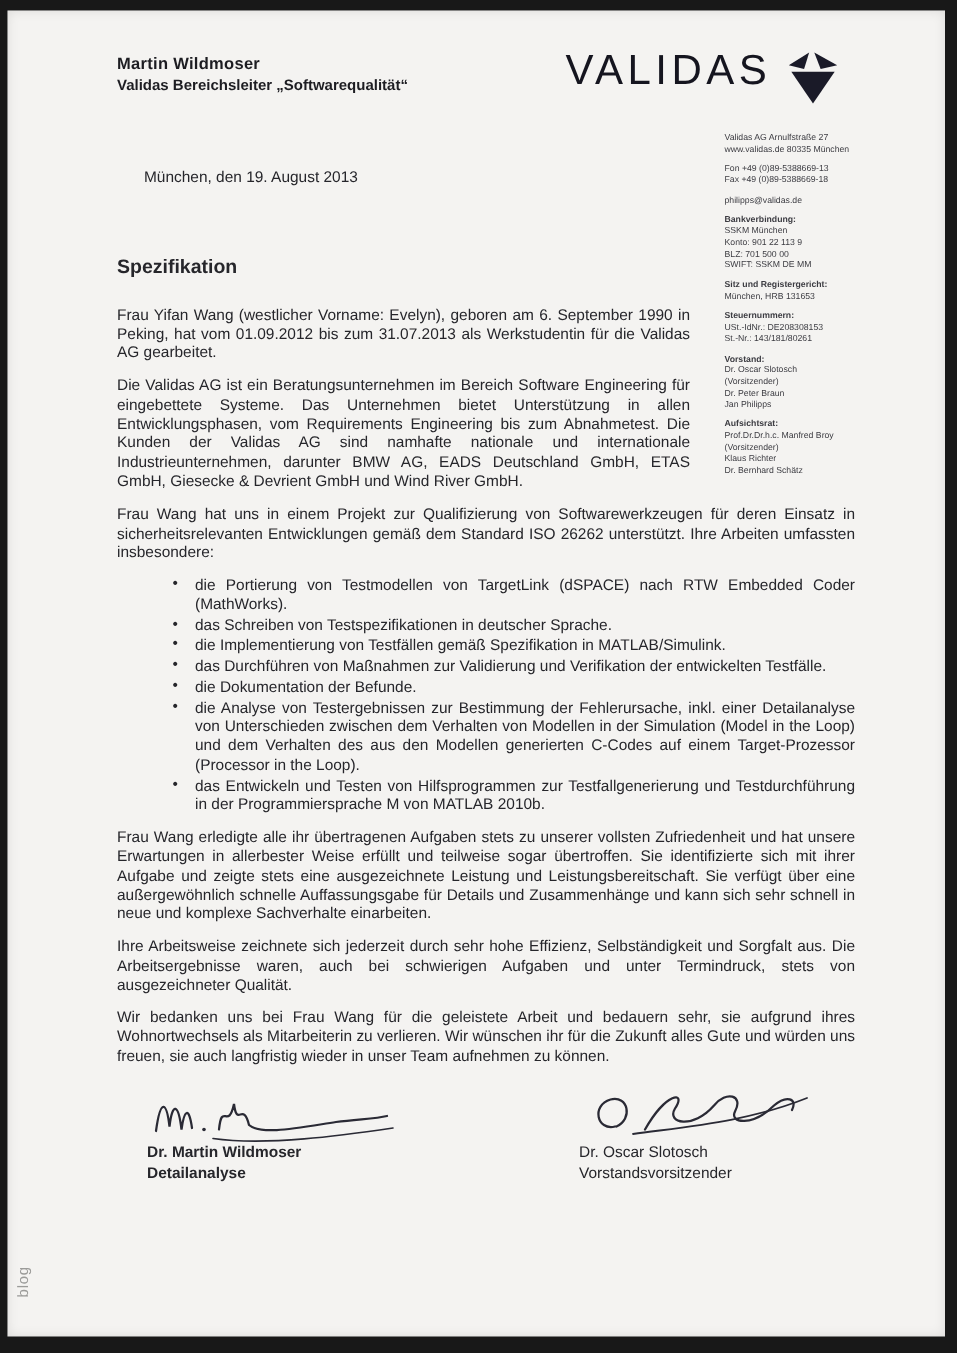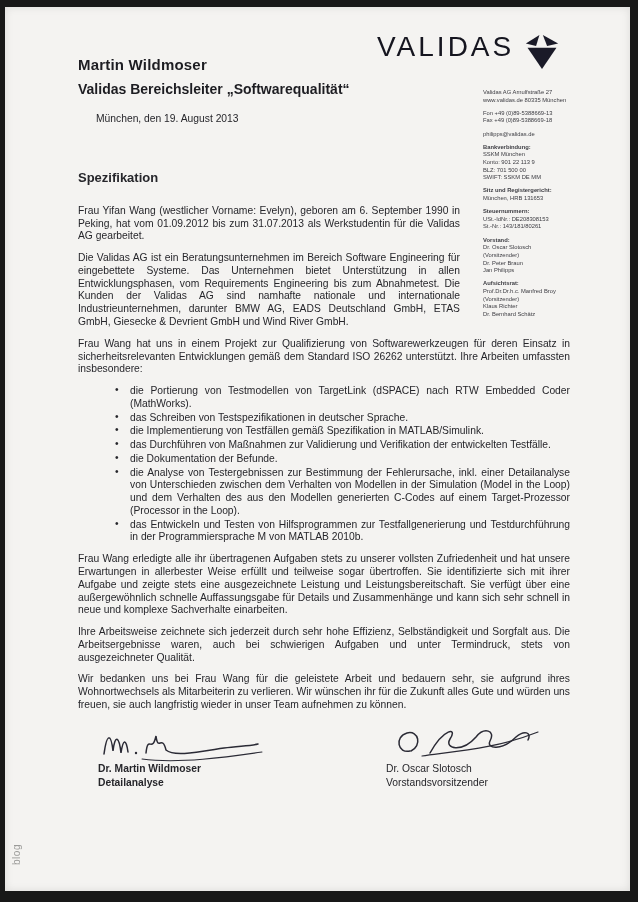--- a/index.html
+++ b/index.html
@@ -10,22 +10,22 @@
     font-family:"Liberation Sans","DejaVu Sans",sans-serif;
     overflow:hidden;
   }
   .page {
     position:absolute; left:5px; top:7px; width:625px; height:884px;
     background:#f4f3f1; color:#26262b;
     box-shadow: inset 0 0 8px rgba(0,0,0,0.10);
   }
   
   .header-sender { position:absolute; left:73px; top:30px; }
-  .sender-name  { font-size:15px; font-weight:bold; letter-spacing:.2px; color:#1d1d22;margin-top:19px; }
-  .sender-title { font-size:14px;  font-weight:bold; margin-top:8px; color:#1d1d22; }
+  .sender-name  { font-size:11px; font-weight:bold; letter-spacing:.2px; color:#1d1d22; }
+  .sender-title { font-size:10px;  font-weight:bold; margin-top:3px; color:#1d1d22; }
   .logo { position:absolute; left:372px; top:24px; display:flex; align-items:flex-start; gap:11px; }
   .logo-text { font-size:28px; letter-spacing:3px; color:#15151f; font-weight:500; }
   .logo-mark { margin-top:1px; }
   
   .infocol { position:absolute; left:478px; top:82px; width:142px;
              font-size:5.8px; line-height:1.32; color:#3c3c42; }
   .info-block { margin-bottom:5.5px; }
   .info-title { font-weight:bold; }
   .info-body  { white-space:pre-line; }
   

